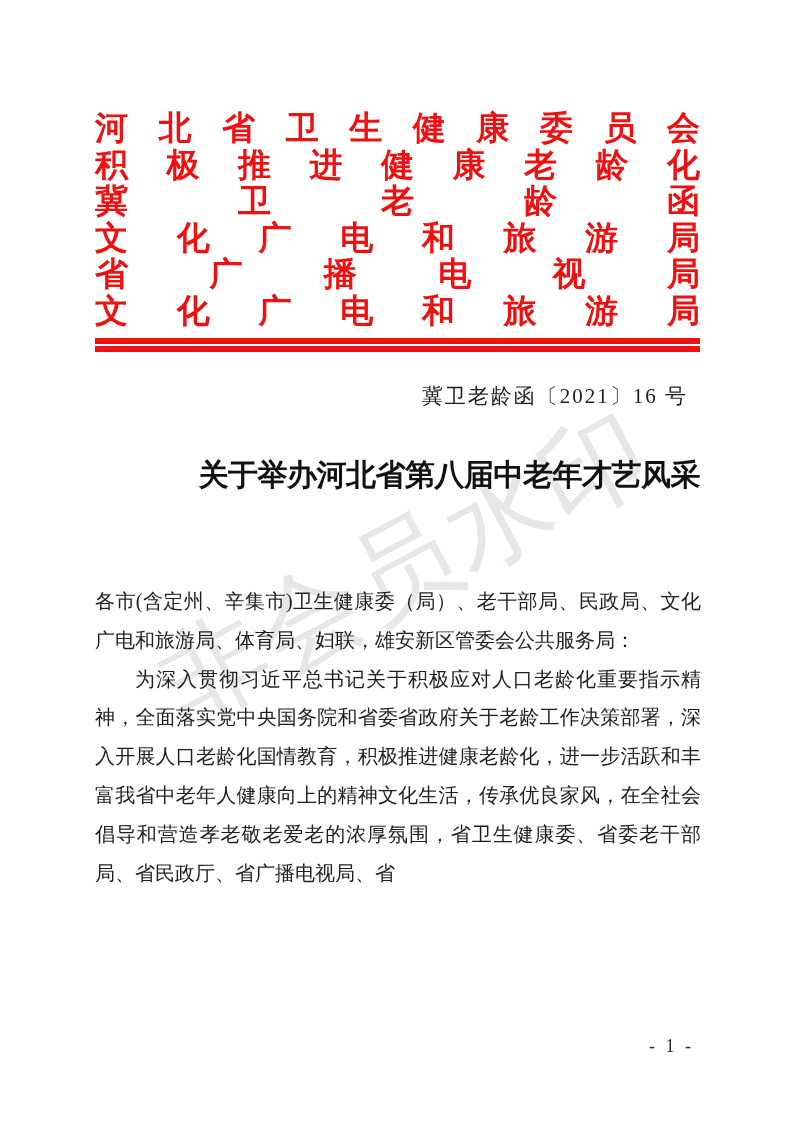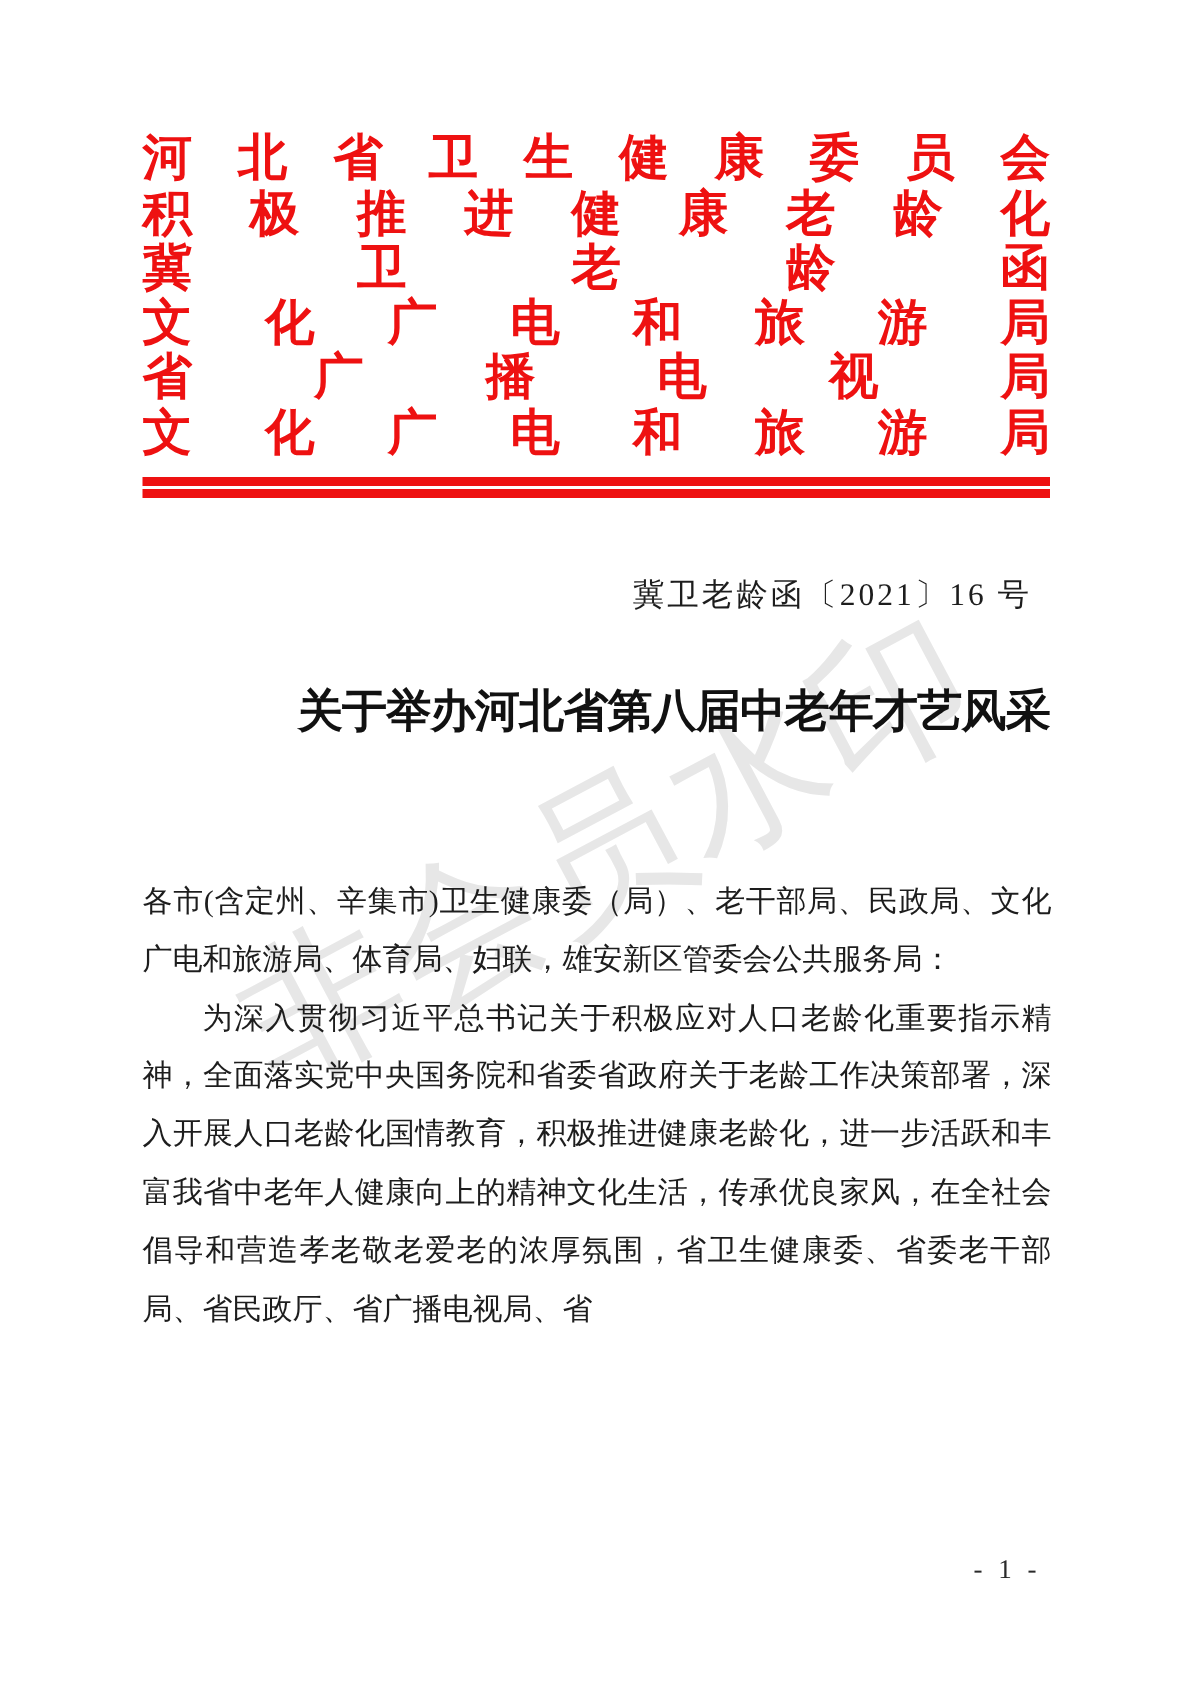--- a/index.html
+++ b/index.html
@@ -29,24 +29,23 @@
     white-space: nowrap;
     color: var(--watermark_gray, #e7e7e7);
     z-index: 0;
     user-select: none;
   }
 
   
   .letterhead {
     position: absolute;
     left: 95px;
-    top: 90px;
+    top: 110px;
     width: 605px;
     z-index: 1;
-    font-family: Liberation Mono, monospace;
   }
   .issuer {
     font-size: 33px;
     line-height: 36.5px;
     font-weight: 700;
     color: var(--header_red, #ee1111);
     text-align: justify;
     text-align-last: justify;
     -moz-text-align-last: justify;
     white-space: nowrap;

